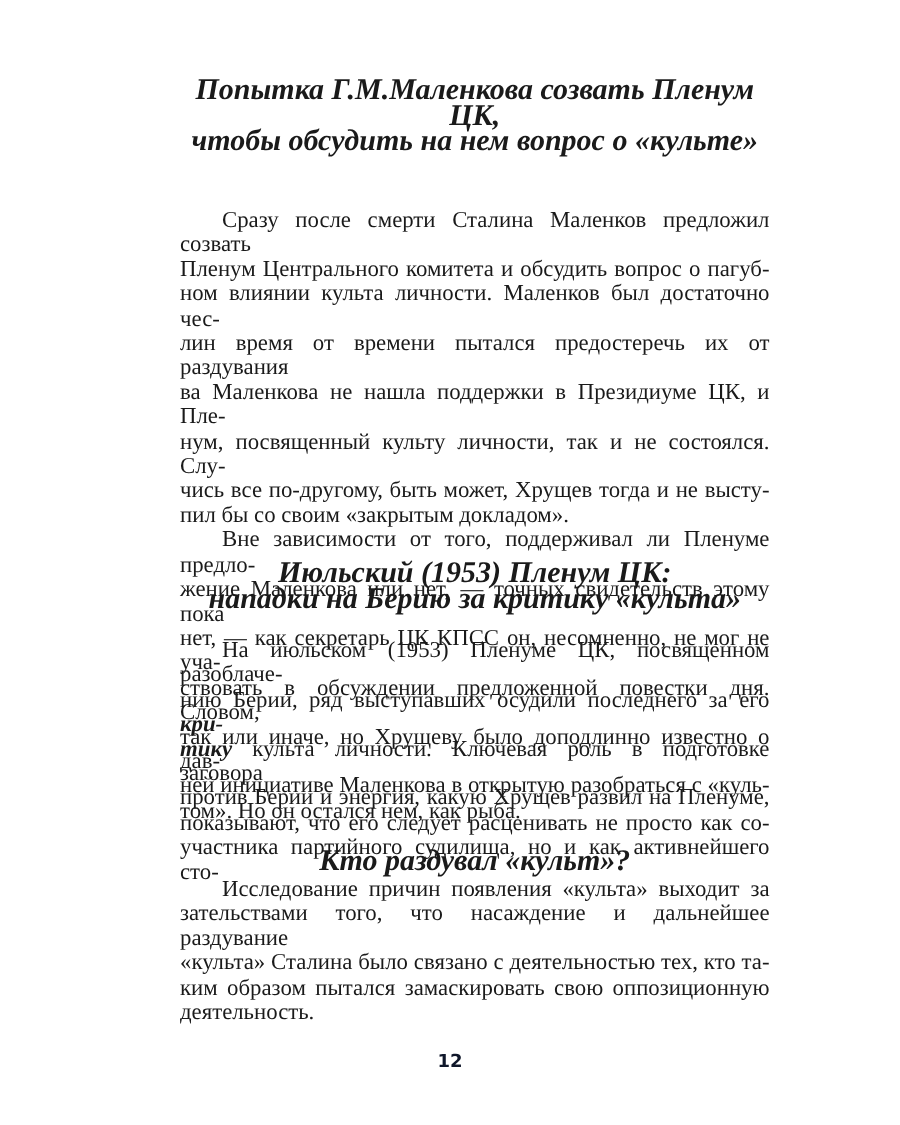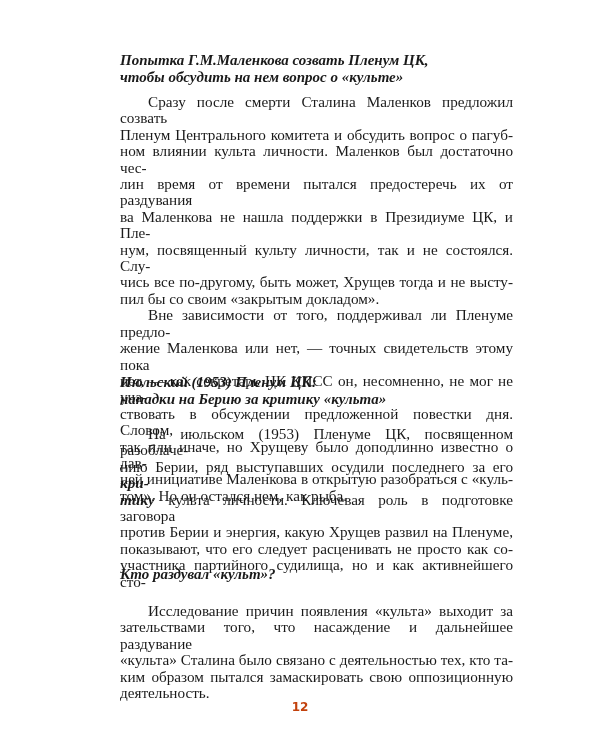--- a/index.html
+++ b/index.html
@@ -16,22 +16,22 @@
     color: #1a1a1a;
   }
   .page {
     position: absolute;
     left: 120px;
     top: 52px;
     width: 393px;
   }
   .heading {
     font-style: italic;
-    text-align: left;
-    font-size: 15px;
+    text-align: center;
+    font-size: 20px;
     line-height: 17px;
     margin: 0;
   }
   .heading .line { display: block; }
   .para {
     font-size: 15.2px;
     line-height: 16.4px;
     text-align: justify;
     text-align-last: left;
     margin: 0;
@@ -54,34 +54,34 @@
   .section { position: absolute; left: 0; width: 393px; }
   .page-number {
     position: absolute;
     top: 700px;
     left: 0;
     width: 600px;
     text-align: center;
     font-family: "DejaVu Sans", sans-serif;
     font-weight: bold;
     font-size: 12px;
-    color: #c2410c;
+    color: #0f172a;
   }
 </style>
 </head>
 <body>
 
 <div class="page">
 
   <div class="section" style="top:0px;">
     <h2 class="heading">
       <span class="line">Попытка Г.М.Маленкова созвать Пленум ЦК,</span>
       <span class="line">чтобы обсудить на нем вопрос о «культе»</span>
     </h2>
-    <div class="para" style="margin-top:8px;">
+    <div class="para" style="margin-top:36px;">
       <span class="line first">Сразу после смерти Сталина Маленков предложил созвать</span>
       <span class="line">Пленум Центрального комитета и обсудить вопрос о пагуб-</span>
       <span class="line">ном влиянии культа личности. Маленков был достаточно чес-</span>
       <span class="line">лин время от времени пытался предостеречь их от раздувания</span>
       <span class="line">ва Маленкова не нашла поддержки в Президиуме ЦК, и Пле-</span>
       <span class="line">нум, посвященный культу личности, так и не состоялся. Слу-</span>
       <span class="line">чись все по-другому, быть может, Хрущев тогда и не высту-</span>
       <span class="line last">пил бы со своим «закрытым докладом».</span>
     </div>
     <div class="para">
@@ -107,21 +107,21 @@
       <span class="line">против Берии и энергия, какую Хрущев развил на Пленуме,</span>
       <span class="line">показывают, что его следует расценивать не просто как со-</span>
       <span class="line">участника партийного судилища, но и как активнейшего сто-</span>
     </div>
   </div>
 
   <div class="section" style="top:514px;">
     <h2 class="heading">
       <span class="line">Кто раздувал «культ»?</span>
     </h2>
-    <div class="para" style="margin-top:20px;">
+    <div class="para" style="margin-top:2px;">
       <span class="line first">Исследование причин появления «культа» выходит за</span>
       <span class="line">зательствами того, что насаждение и дальнейшее раздувание</span>
       <span class="line">«культа» Сталина было связано с деятельностью тех, кто та-</span>
       <span class="line">ким образом пытался замаскировать свою оппозиционную</span>
       <span class="line last">деятельность.</span>
     </div>
   </div>
 </div>
 
 <div class="page-number">12</div>

